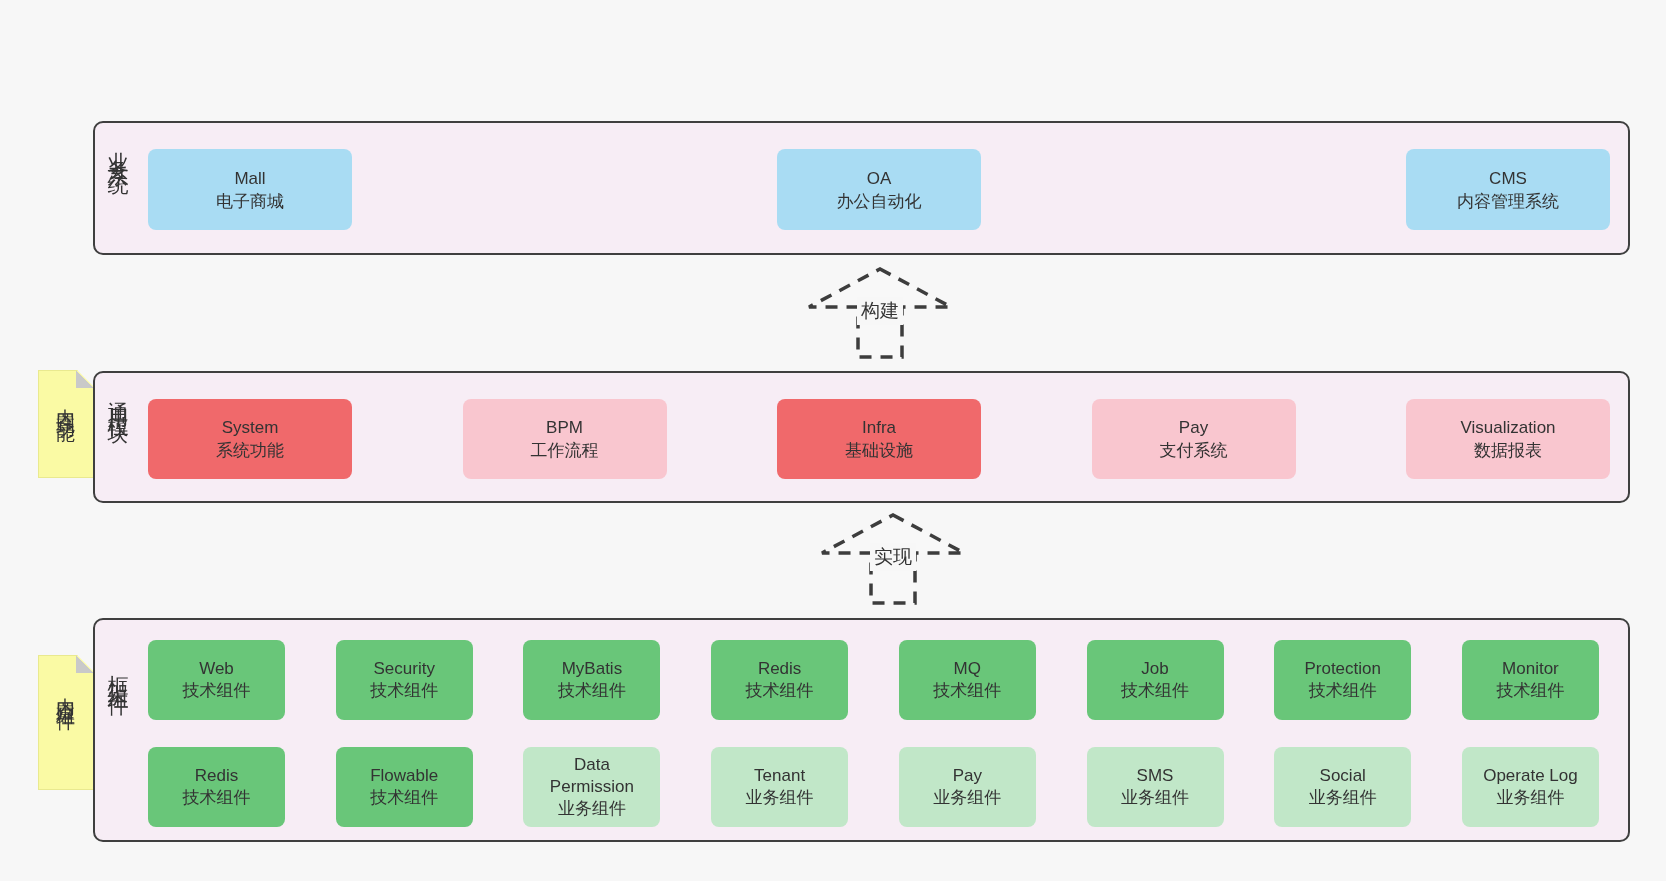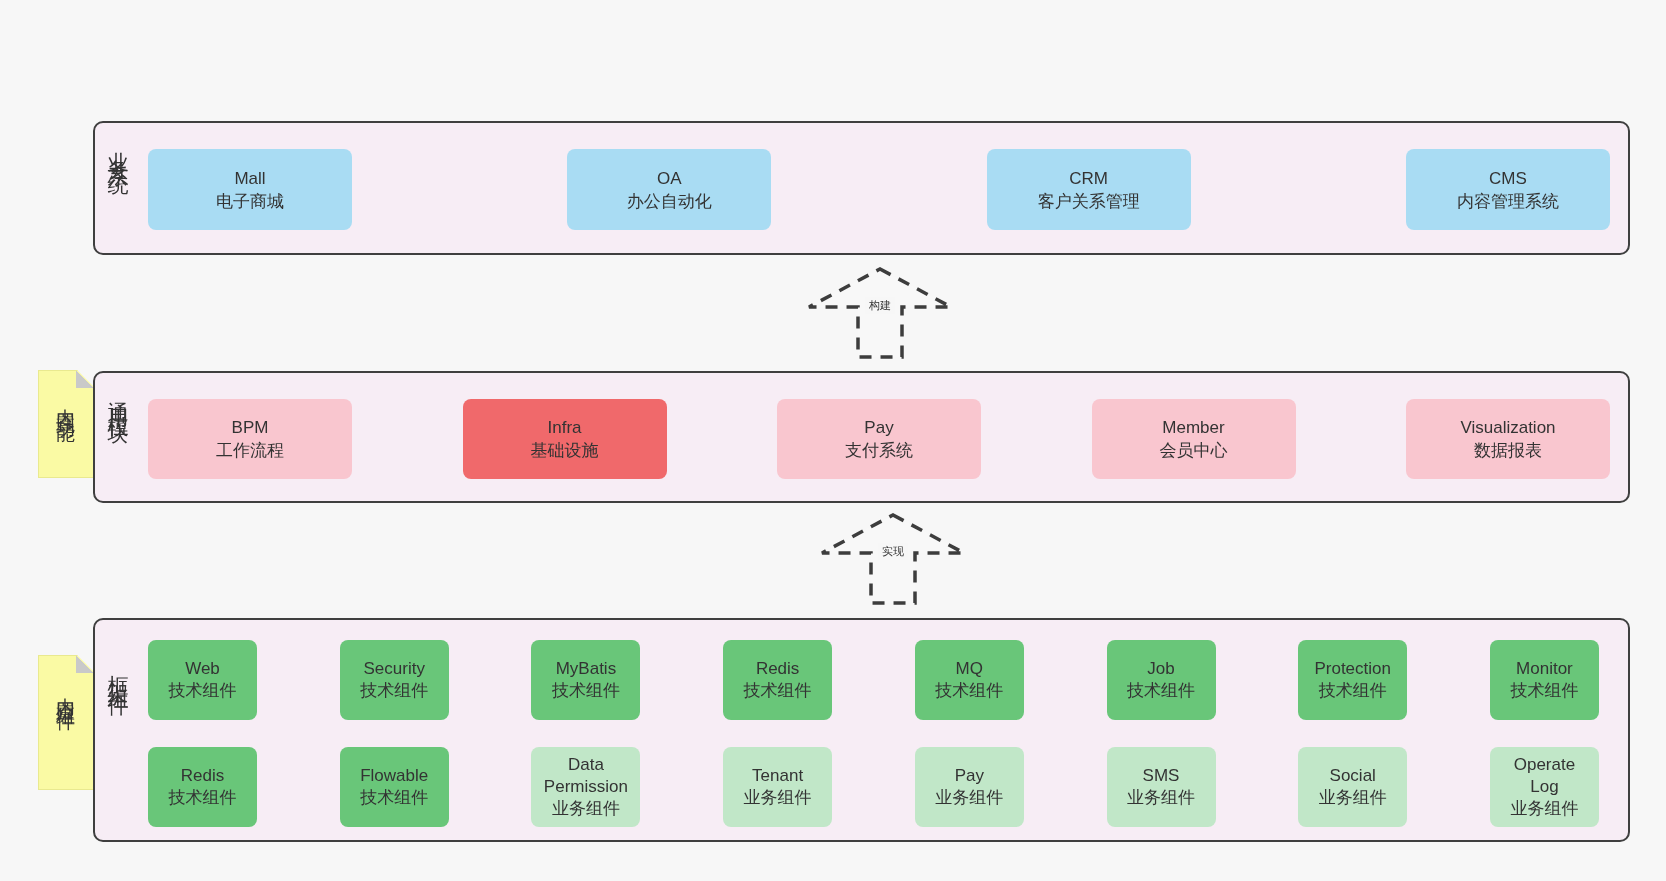--- a/index.html
+++ b/index.html
@@ -32,21 +32,21 @@
   #panel-business .box-row{top:26px;right:18px;height:81px;}
   #panel-modules .box-row{top:26px;right:18px;height:80px;}
   #panel-framework .box-row-1{top:20px;right:29px;height:80px;}
   #panel-framework .box-row-2{top:127px;right:29px;height:80px;}
   .box{
     border-radius:8px;box-sizing:border-box;padding:2px 10px;
     display:flex;flex-direction:column;justify-content:center;align-items:center;
     text-align:center;font-size:17px;line-height:23px;color:var(--text,#333);
   }
   .box-wide{width:204px;}
-  .box-narrow{width:109px;line-height:22px;}
+  .box-narrow{width:137px;line-height:22px;}
   .box.blue{background:var(--blue,#a9dcf3);}
   .box.red{background:var(--red,#f0696b);}
   .box.pink{background:var(--pink,#f9c6cf);}
   .box.green{background:var(--green,#69c679);}
   .box.lightgreen{background:var(--lightgreen,#c1e7c8);}
   
   .tag{
     position:absolute;left:38px;width:56px;z-index:1;
     background:var(--yellow,#fafaa4);
     border:1px solid #e9e98f;box-sizing:border-box;
@@ -65,78 +65,74 @@
   }
   #tag-modules .tag-label{top:22px;}
   #tag-framework .tag-label{top:26px;}
   
   .arrow{position:absolute;width:150px;height:96px;z-index:0;}
   #arrow-build{left:805px;top:265px;}
   #arrow-implement{left:818px;top:511px;}
   .arrow svg{display:block;width:100%;height:100%;}
   .arrow-label{
     position:absolute;top:32px;left:50%;transform:translateX(-50%);
-    background:var(--page_bg,#f7f7f7);padding:1px 4px;font-size:11px;
+    background:var(--page_bg,#f7f7f7);padding:1px 4px;font-size:19px;
     color:var(--text,#333);white-space:nowrap;
   }
 </style>
 </head>
 <body>
 
 <div class="panel" id="panel-business">
   <div class="panel-label">业务系统</div>
   <div class="box-row">
       <div class="box box-wide blue">
     <div>Mall</div>
     <div>电子商城</div>
   </div>
       <div class="box box-wide blue">
     <div>OA</div>
     <div>办公自动化</div>
   </div>
       <div class="box box-wide blue">
-    <div>CRM</div>
-    <div>客户关系管理</div>
-  </div>
-      <div class="box box-wide blue">
     <div>CMS</div>
     <div>内容管理系统</div>
   </div>
     </div>
 </div>
 
 <div class="arrow" id="arrow-build">
   <svg viewBox="0 0 150 96">
     <path d="M75 4 L146 42 L97 42 L97 92 L53 92 L53 42 L4 42 Z" fill="#f8f8f8" stroke="#3d3d3d" stroke-width="3.5" stroke-dasharray="12 9" stroke-linejoin="miter"></path>
   </svg>
   <div class="arrow-label">构建</div>
 </div>
 
 <div class="tag" id="tag-modules">
   <div class="tag-fold"></div>
   <div class="tag-label">内置功能</div>
 </div>
 <div class="panel" id="panel-modules">
   <div class="panel-label">通用模块</div>
   <div class="box-row">
+      <div class="box box-wide red">
+    <div>System</div>
+    <div>系统功能</div>
+  </div>
       <div class="box box-wide pink">
     <div>BPM</div>
     <div>工作流程</div>
   </div>
       <div class="box box-wide red">
     <div>Infra</div>
     <div>基础设施</div>
   </div>
       <div class="box box-wide pink">
     <div>Pay</div>
     <div>支付系统</div>
-  </div>
-      <div class="box box-wide pink">
-    <div>Member</div>
-    <div>会员中心</div>
   </div>
       <div class="box box-wide pink">
     <div>Visualization</div>
     <div>数据报表</div>
   </div>
     </div>
 </div>
 
 <div class="arrow" id="arrow-implement">
   <svg viewBox="0 0 150 96">

